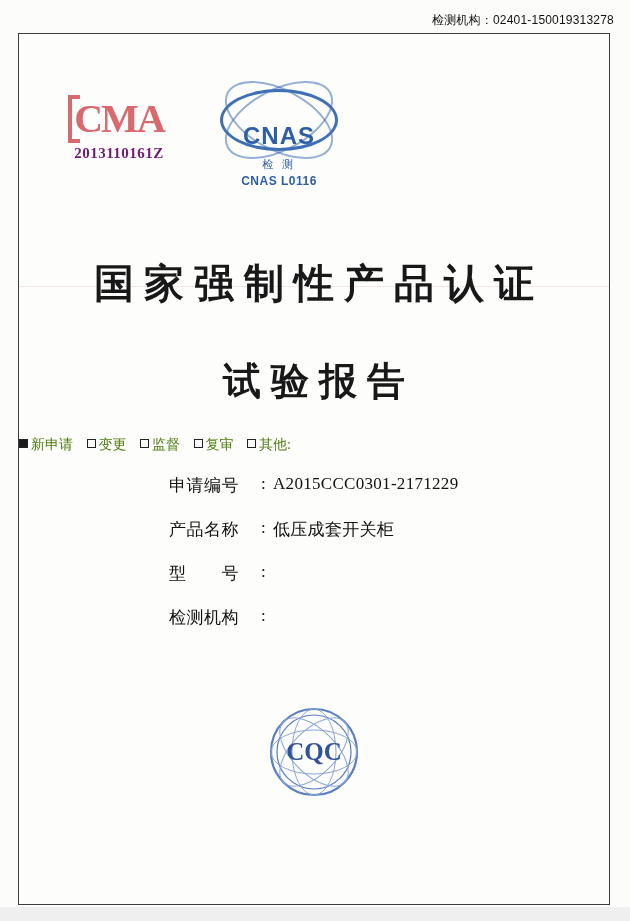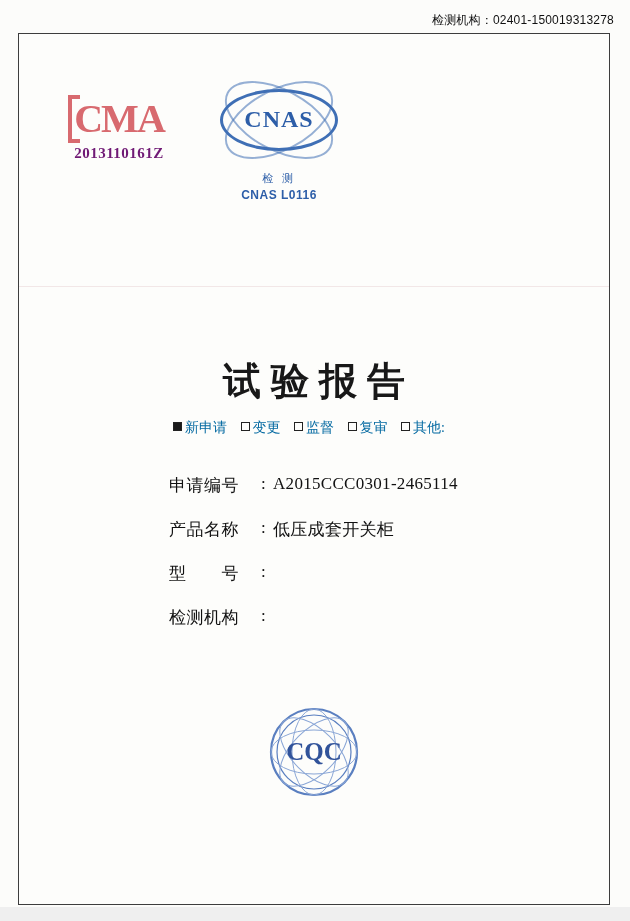--- a/index.html
+++ b/index.html
@@ -142,30 +142,30 @@
   }
   .cnas-oval::after {
     width: 118px; height: 62px;
     left: -3px; top: -3px;
     transform: rotate(-28deg);
     opacity: 0.55;
   }
   .cnas-text {
     position: absolute;
     left: 0; right: 0;
-    top: 14px;
-    font-family: Liberation Serif, serif;
+    top: 30px;
+    font-family: Liberation Sans, sans-serif;
     font-size: 24px;
     font-weight: bold;
     color: #2d5ea8;
     letter-spacing: 1px;
     z-index: 3;
   }
   .cnas-sub {
-    margin-top: 20px;
+    margin-top: 6px;
     font-size: 11px;
     color: #2d5ea8;
     letter-spacing: 3px;
   }
   .cnas-code {
     margin-top: 2px;
     font-family: "Liberation Sans", sans-serif;
     font-size: 12px;
     color: #2d5ea8;
     letter-spacing: 0.5px;
@@ -198,25 +198,24 @@
     color: #181818;
     text-indent: 10px;
     font-family: "DejaVu Serif", serif;
     margin-top: 12px;
   }
 
   
   .checkrow {
     position: absolute;
     left: 0;
-    top: 385px;
-    width: 100%;
-    text-align: center;
+    top: 402px;
+    width: 100%;
     font-size: 14px;
-    color: #0369a1;
+    color: #4d7c0f;
   }
   .checkrow .opt {
     margin-right: 10px;
     white-space: nowrap;
   }
   .box {
     display: inline-block;
     width: 9px;
     height: 9px;
     border: 1px solid #222;
@@ -307,36 +306,37 @@
       <div class="cnas-block">
         <div class="cnas-oval">
           <div class="cnas-text">CNAS</div>
         </div>
         <div class="cnas-sub">检 测</div>
         <div class="cnas-code">CNAS L0116</div>
       </div>
 
     </div>
 
+    <div class="title-main">国家强制性产品认证</div>
     <div class="title-sub">试验报告</div>
 
     <div class="checkrow">
       <span class="opt"><span class="box checked"></span><span>新申请</span></span>
       <span class="opt"><span class="box"></span><span>变更</span></span>
       <span class="opt"><span class="box"></span><span>监督</span></span>
       <span class="opt"><span class="box"></span><span>复审</span></span>
       <span class="opt"><span class="box"></span><span>其他:</span></span>
     </div>
 
     <div class="fields">
 
       <div class="field">
         <span class="k">申请编号</span>
         <span class="colon">:</span>
-        <span class="v">A2015CCC0301-2465114</span>
+        <span class="v">A2015CCC0301-2171229</span>
       </div>
 
       <div class="field">
         <span class="k">产品名称</span>
         <span class="colon">:</span>
         <span class="v">低压成套开关柜</span>
       </div>
 
       <div class="field">
         <span class="k">型　　号</span>

